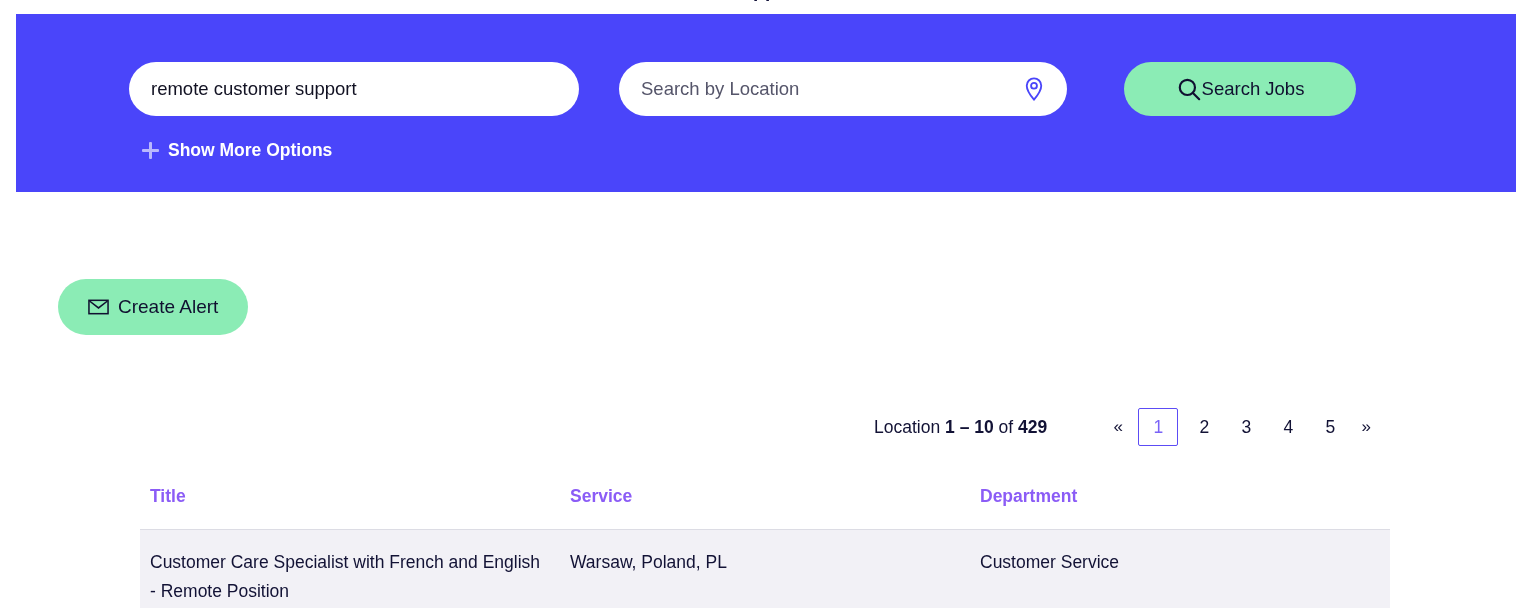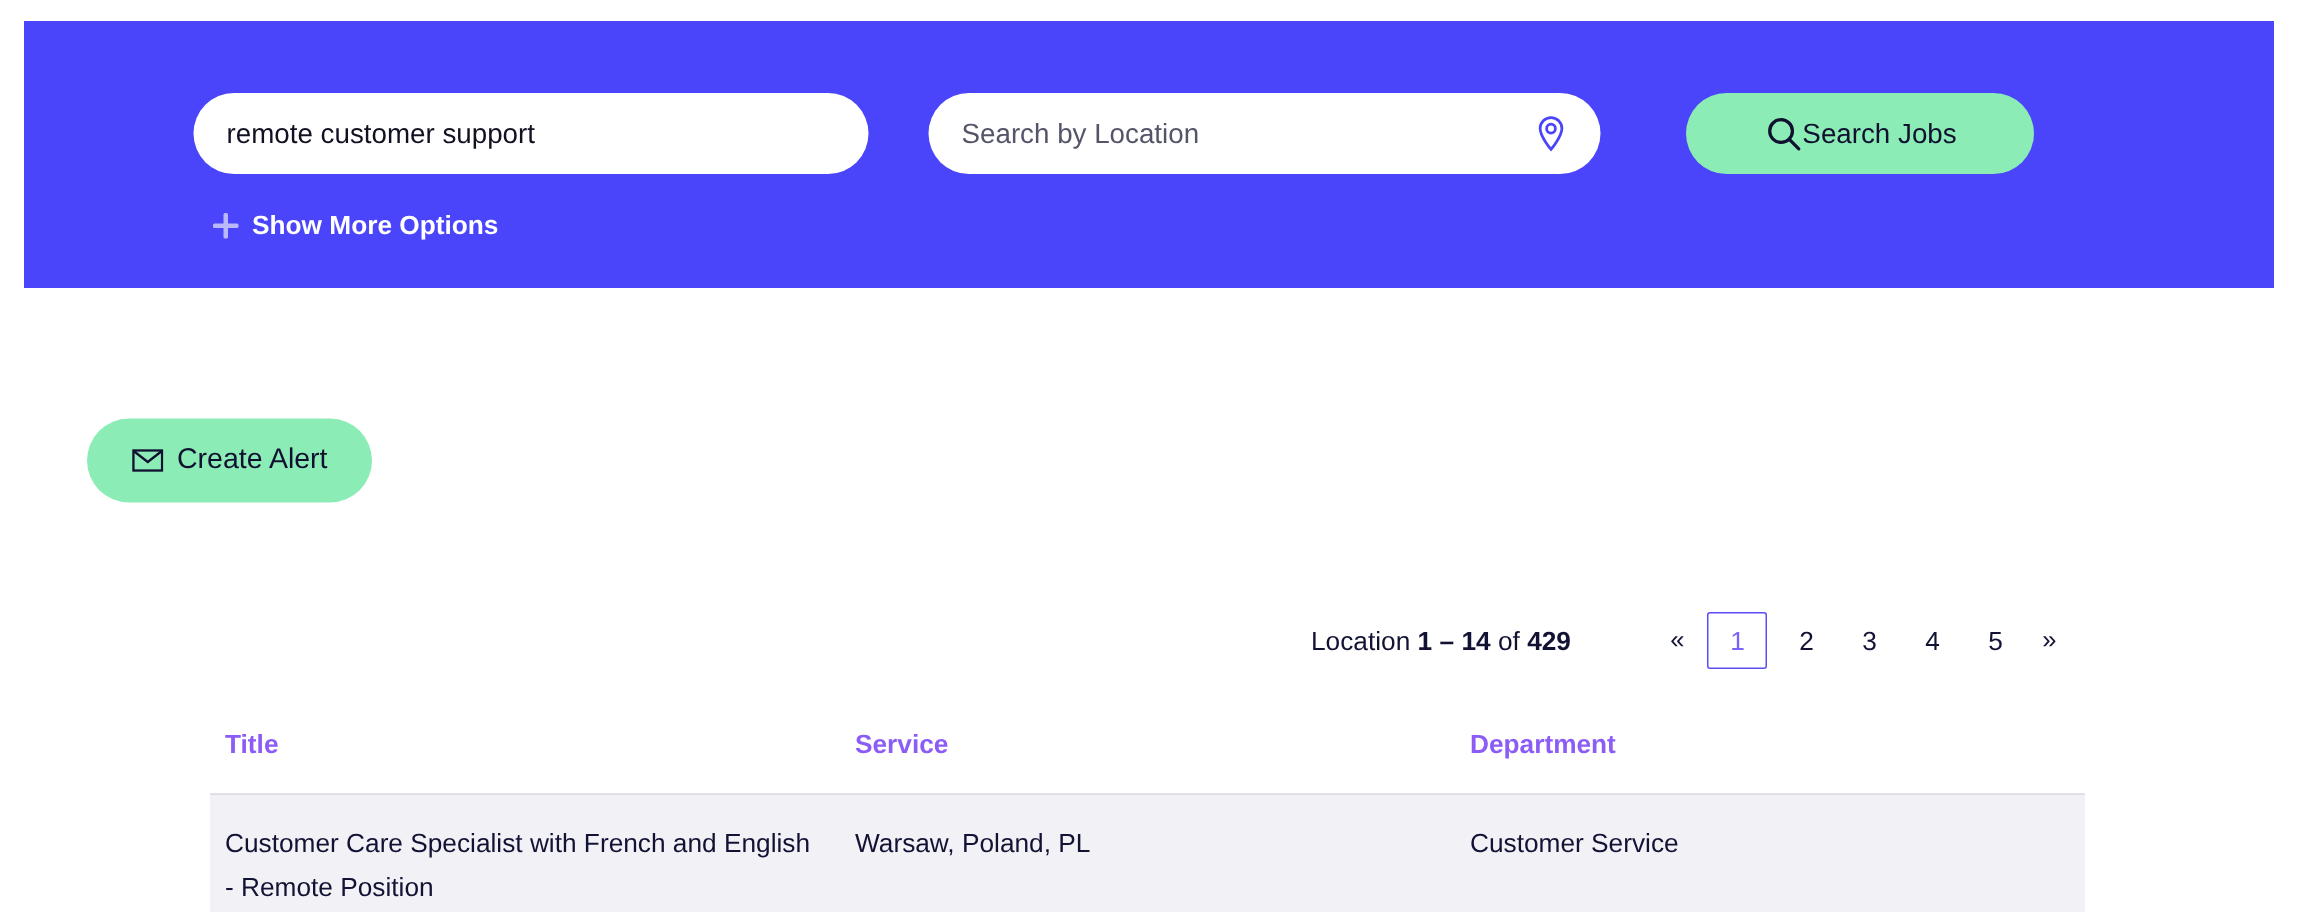--- a/index.html
+++ b/index.html
@@ -296,21 +296,21 @@
       <path d="M1.6 1.7 L11 9 L20.4 1.7" stroke="#101030" stroke-width="1.6" fill="none"></path>
     </svg>
     <span>Create Alert</span>
   </button>
 
   <div class="results-bar">
     <div class="results-text">
       <span>Location</span>
       <b>1</b>
       <b>–</b>
-      <b>14</b>
+      <b>10</b>
       <span>of</span>
       <b>429</b>
     </div>
 
     <nav class="pagination">
       <a class="pg arrow">«</a>
       <a class="pg active">1</a>
       <a class="pg">2</a>
       <a class="pg">3</a>
       <a class="pg">4</a>

